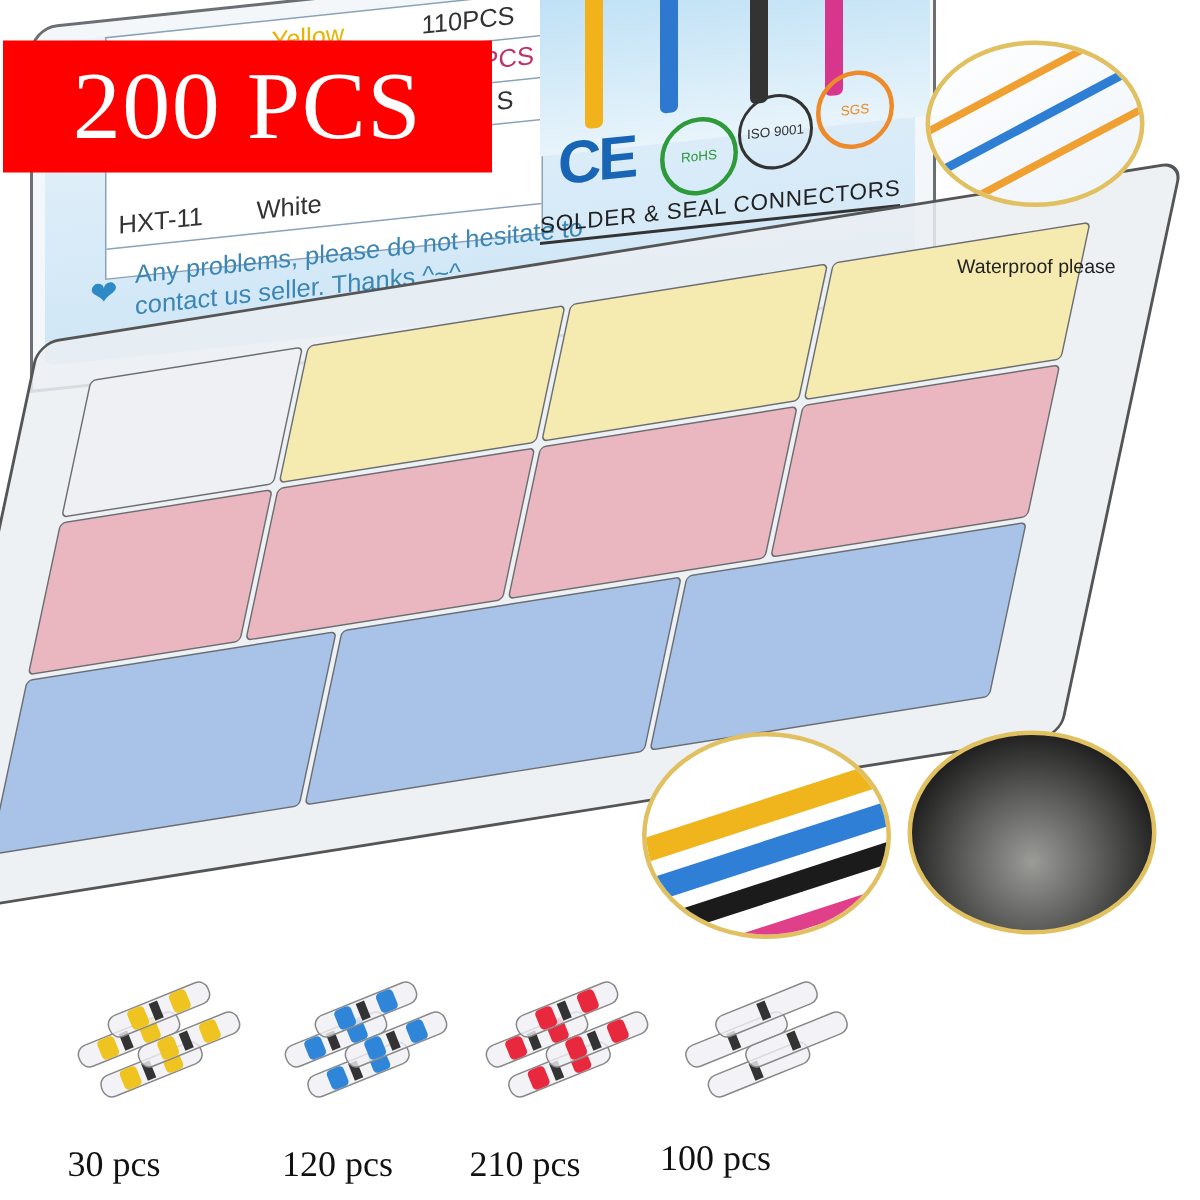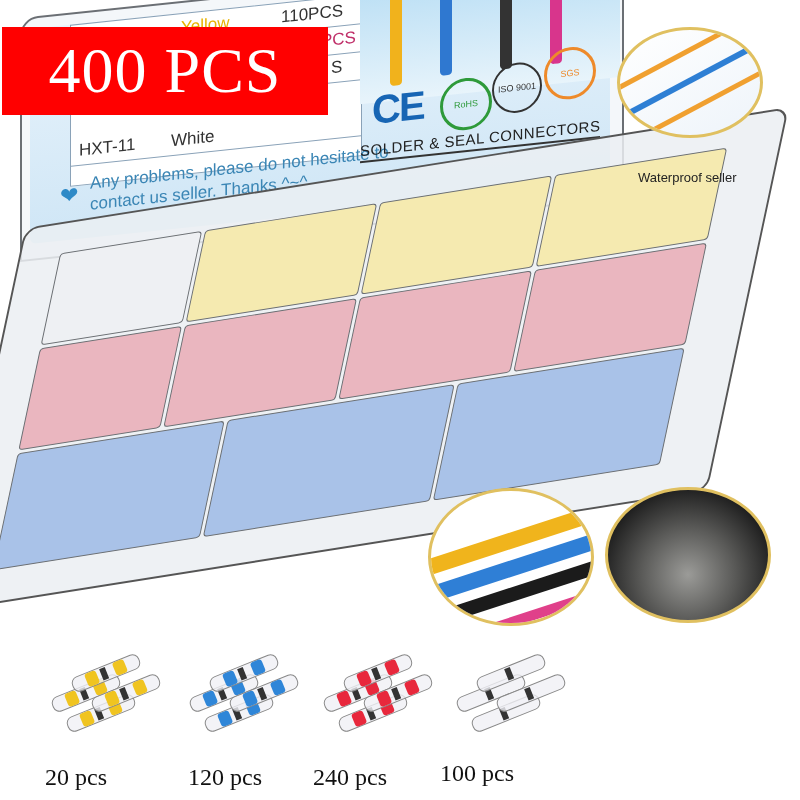--- a/index.html
+++ b/index.html
@@ -64,21 +64,21 @@
       <div class="pen" style="left:190px;top:0;background:#d8358c"></div>
     </div>
     <div class="abs ce">CE</div>
     <div class="badge" style="left:410px;top:95px;border:3px solid #2e9a3a;color:#2e9a3a">RoHS</div>
     <div class="badge" style="left:462px;top:85px;border:2px solid #333;color:#333">ISO 9001</div>
     <div class="badge" style="left:514px;top:75px;border:3px solid #ee8a2a;color:#ee8a2a">SGS</div>
     <div class="abs solder">SOLDER &amp; SEAL CONNECTORS</div>
   </div>
 </div>
 
-<div class="abs banner">400 PCS</div>
+<div class="abs banner">200 PCS</div>
 
 <div class="abs tray">
   <div class="abs tray-body">
 
     <div class="cell" style="left:40px;top:30px;width:140px;height:90px;background:#eef0f3"></div>
     <div class="cell" style="left:185px;top:30px;width:170px;height:90px;background:#f5eab0"></div>
     <div class="cell" style="left:360px;top:30px;width:170px;height:90px;background:#f5eab0"></div>
     <div class="cell" style="left:535px;top:30px;width:170px;height:90px;background:#f5eab0"></div>
 
     <div class="cell" style="left:40px;top:125px;width:140px;height:100px;background:#eab6bf"></div>
@@ -90,21 +90,21 @@
     <div class="cell" style="left:250px;top:230px;width:225px;height:115px;background:#a9c2e8"></div>
     <div class="cell" style="left:480px;top:230px;width:225px;height:115px;background:#a9c2e8"></div>
   </div>
 </div>
 
 <div class="abs circle" style="left:617px;top:27px;width:140px;height:105px;background:linear-gradient(150deg,#fff 0%,#eef4fa 100%)">
   <div class="abs" style="left:-10px;top:45px;width:170px;height:6px;background:#2e7fd4;transform:rotate(-28deg)"></div>
   <div class="abs" style="left:0;top:70px;width:170px;height:5px;background:#f0a030;transform:rotate(-28deg)"></div>
   <div class="abs" style="left:-20px;top:20px;width:170px;height:5px;background:#f0a030;transform:rotate(-28deg)"></div>
 </div>
-<div class="abs wp-label">Waterproof seller</div>
+<div class="abs wp-label">Waterproof please</div>
 
 <div class="abs circle" style="left:428px;top:488px;width:160px;height:132px;background:#fff">
   <div class="abs" style="left:-10px;top:40px;width:190px;height:16px;background:#f0b41c;transform:rotate(-18deg)"></div>
   <div class="abs" style="left:-10px;top:68px;width:190px;height:16px;background:#2f7fd6;transform:rotate(-18deg)"></div>
   <div class="abs" style="left:0;top:92px;width:190px;height:14px;background:#1b1b1b;transform:rotate(-18deg)"></div>
   <div class="abs" style="left:20px;top:115px;width:190px;height:10px;background:#e0408a;transform:rotate(-18deg)"></div>
 </div>
 
 <div class="abs circle" style="left:605px;top:487px;width:160px;height:130px;background:radial-gradient(circle at 50% 65%,#9b9b98 0%,#5a5a58 40%,#1e1e1e 75%)"></div>
 
@@ -123,21 +123,21 @@
       <div class="band" style="left:14px;background:#f0c420"></div>
       <div class="band" style="left:44px;background:#f0c420"></div>
       <div class="solder-ring"></div>
     </div>
   <div class="gtube" style="left:50px;top:45px">
       <div class="band" style="left:14px;background:#f0c420"></div>
       <div class="band" style="left:44px;background:#f0c420"></div>
       <div class="solder-ring"></div>
     </div>
 </div>
-<div class="qty" style="left:45px">20 pcs</div>
+<div class="qty" style="left:45px">30 pcs</div>
 
 <div class="group" style="left:178px">
   <div class="gtube" style="left:10px;top:45px">
       <div class="band" style="left:14px;background:#2f86d8"></div>
       <div class="band" style="left:44px;background:#2f86d8"></div>
       <div class="solder-ring"></div>
     </div>
   <div class="gtube" style="left:30px;top:25px">
       <div class="band" style="left:14px;background:#2f86d8"></div>
       <div class="band" style="left:44px;background:#2f86d8"></div>
@@ -171,21 +171,21 @@
       <div class="band" style="left:14px;background:#e8283c"></div>
       <div class="band" style="left:44px;background:#e8283c"></div>
       <div class="solder-ring"></div>
     </div>
   <div class="gtube" style="left:50px;top:45px">
       <div class="band" style="left:14px;background:#e8283c"></div>
       <div class="band" style="left:44px;background:#e8283c"></div>
       <div class="solder-ring"></div>
     </div>
 </div>
-<div class="qty" style="left:313px">240 pcs</div>
+<div class="qty" style="left:313px">210 pcs</div>
 
 <div class="group" style="left:445px">
   <div class="gtube" style="left:10px;top:45px">
       <div class="solder-ring"></div>
     </div>
   <div class="gtube" style="left:30px;top:25px">
       <div class="solder-ring"></div>
     </div>
   <div class="gtube" style="left:25px;top:65px">
       <div class="solder-ring"></div>

